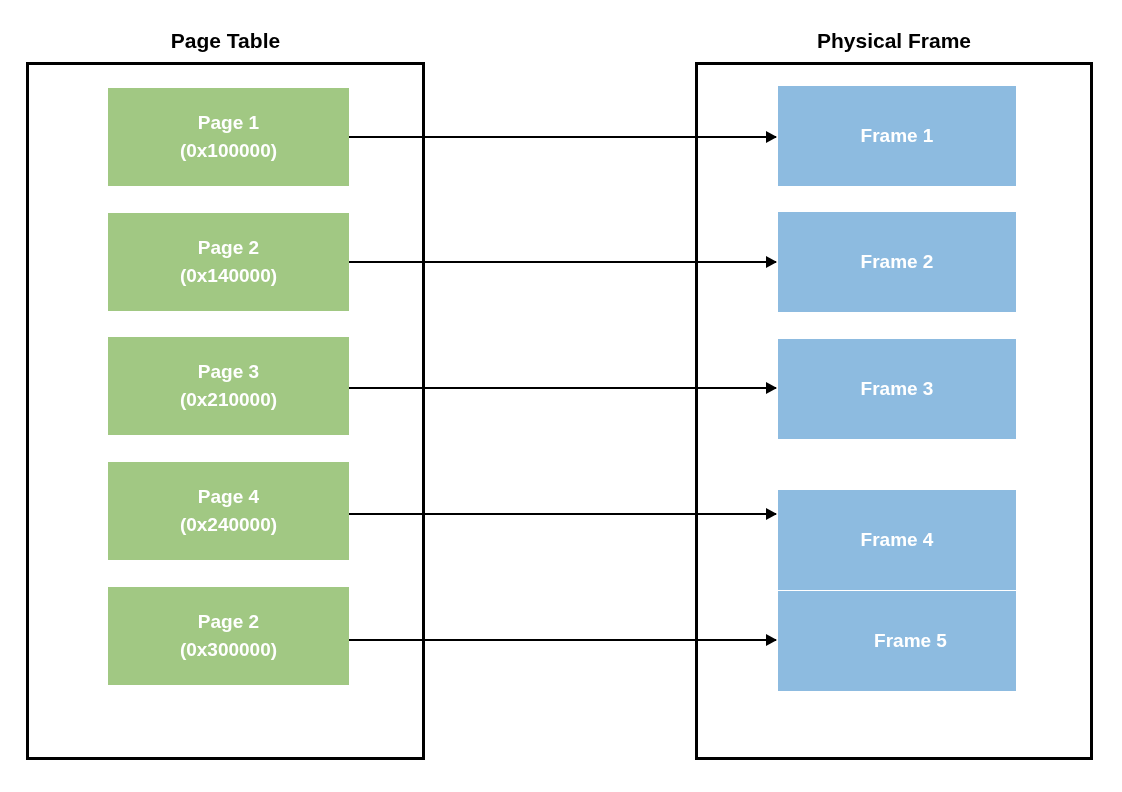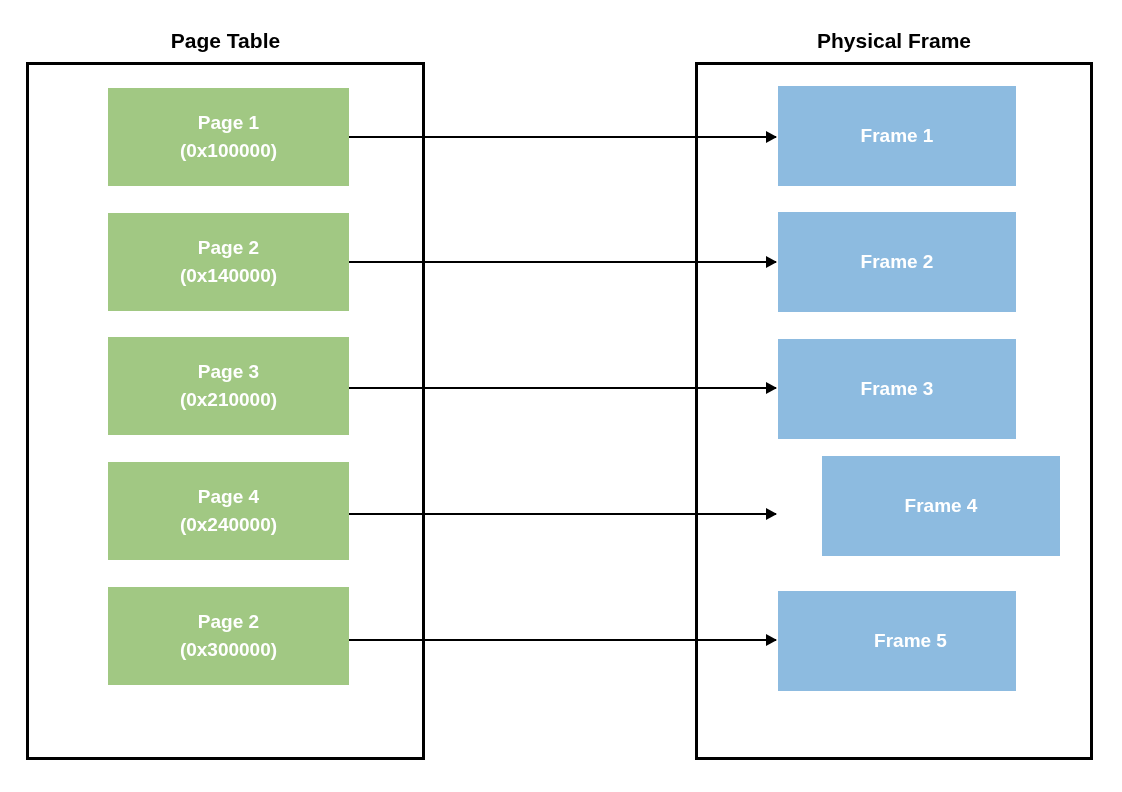--- a/index.html
+++ b/index.html
@@ -46,21 +46,21 @@
   .page-node  { left: 79px; width: 241px; height: 98px;  background: var(--page-fill); }
   .frame-node { left: 80px; width: 238px; height: 100px; background: var(--frame-fill); }
   .page-node.p0 { top: 23px;  }
   .page-node.p1 { top: 148px; }
   .page-node.p2 { top: 272px; }
   .page-node.p3 { top: 397px; }
   .page-node.p4 { top: 522px; }
   .frame-node.f0 { top: 21px; align-items: center;  }
   .frame-node.f1 { top: 147px; }
   .frame-node.f2 { top: 274px; }
-  .frame-node.f3 { top: 391px; margin-left: 44px; }
+  .frame-node.f3 { top: 425px; }
   .frame-node.f4 { top: 526px; padding-left: 27px; }
   .arrow {
     position: absolute; left: 349px; width: 427px; height: 2px;
     background: var(--border-color); z-index: 5;
   }
   .arrow.a0 { top: 136px; }
   .arrow.a1 { top: 261px; }
   .arrow.a2 { top: 387px; }
   .arrow.a3 { top: 513px; }
   .arrow.a4 { top: 639px; }

